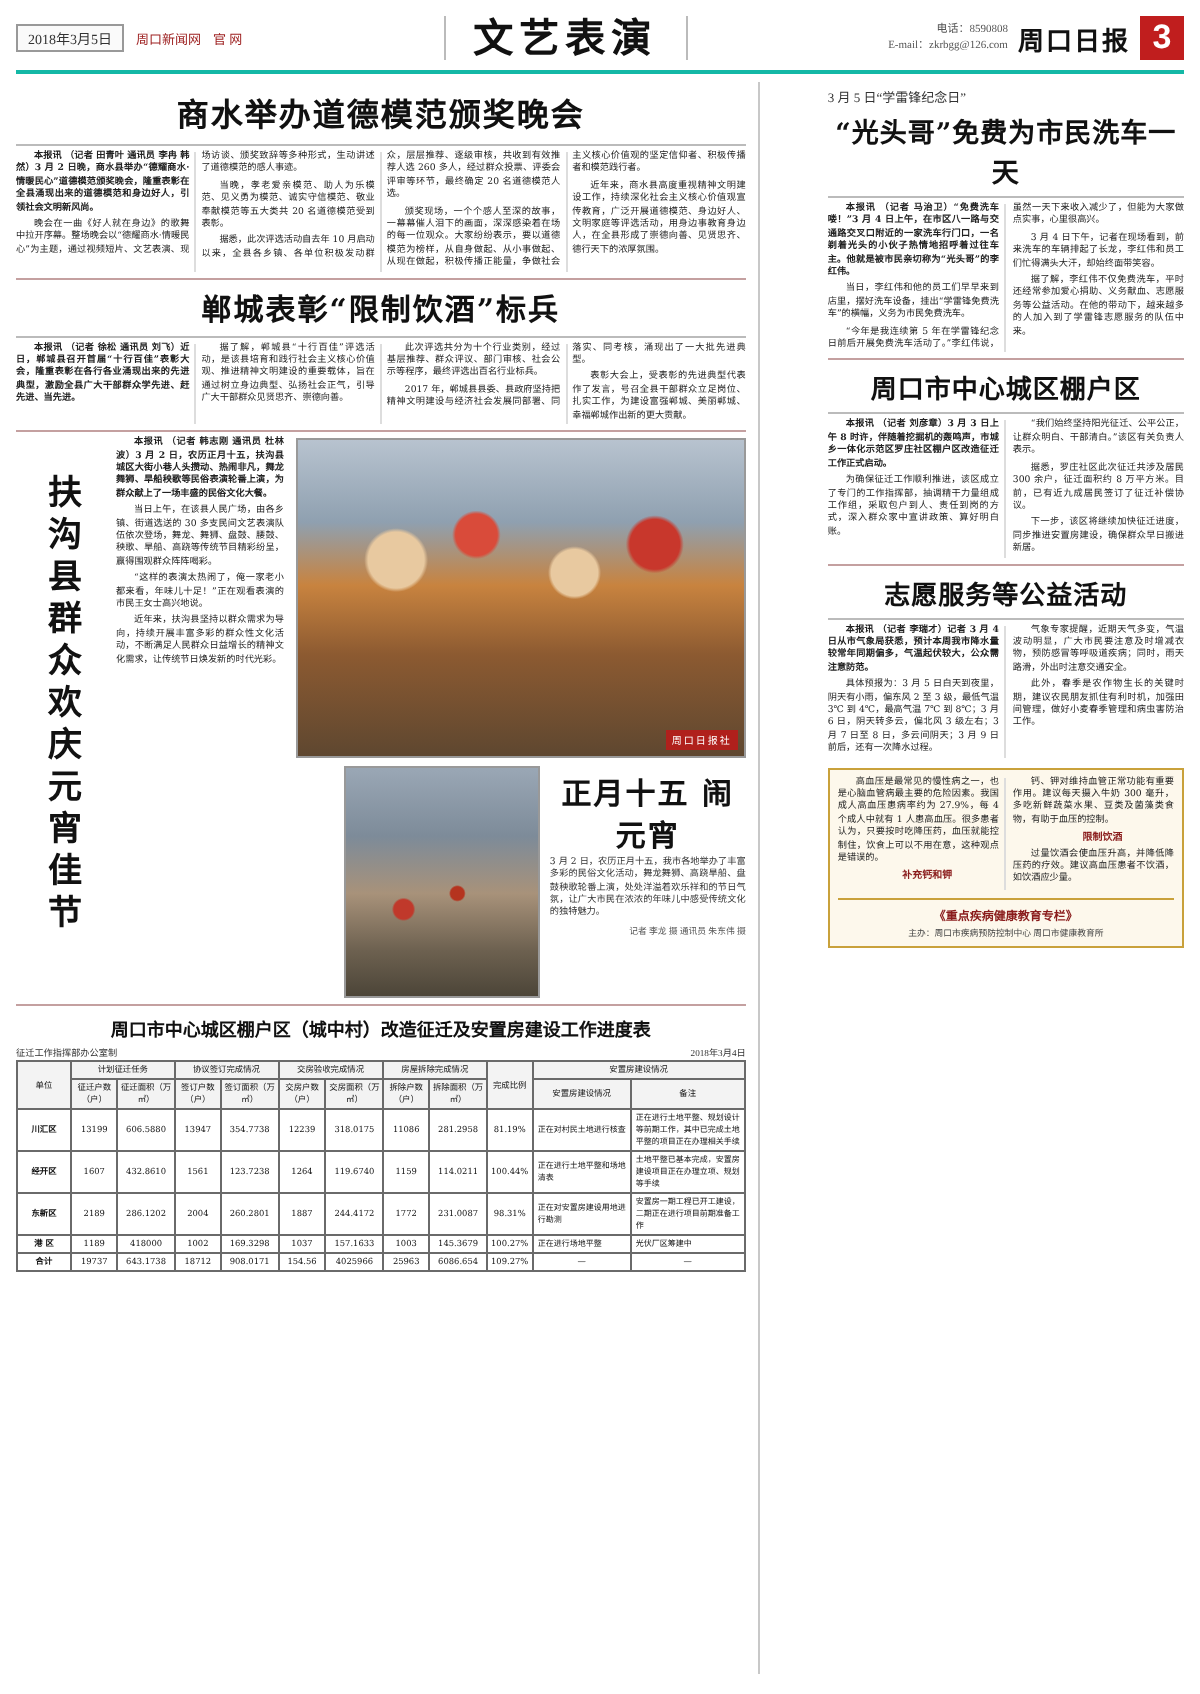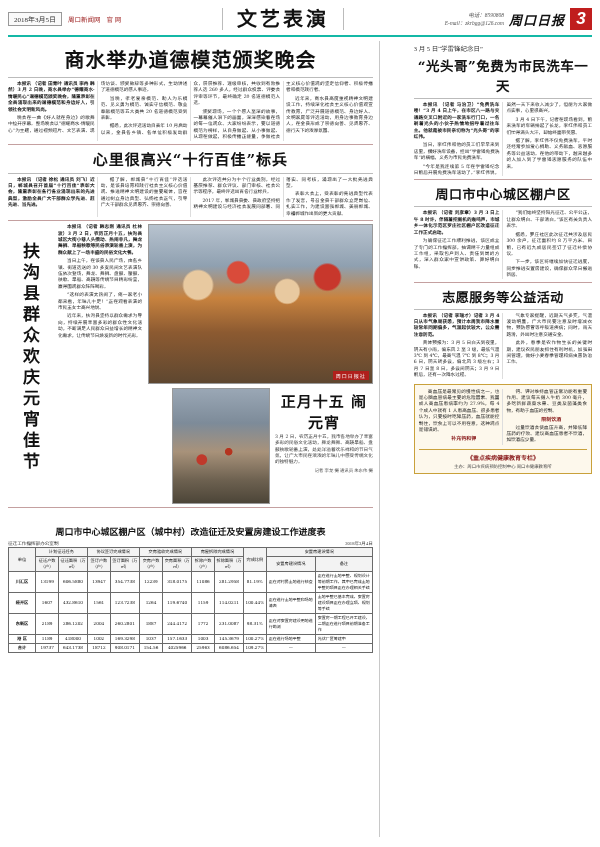--- a/index.html
+++ b/index.html
@@ -34,21 +34,21 @@
   }
   .mast-tag{font-size:6.5px;color:#9b1b1b;}
   .mast-center{
     font-family:"DejaVu Serif", serif;
     font-size:20px;font-weight:bold;letter-spacing:3px;
     color:#111;
     border-left:1px solid #bbb;border-right:1px solid #bbb;
     padding:0 14px;
     line-height:22px;
   }
-  .mast-right{display:flex;align-items:center;gap:5px;font-style:italic;}
+  .mast-right{display:flex;align-items:center;gap:5px;}
   .mast-right .meta{font-size:5.5px;color:#555;text-align:right;line-height:8px;}
   .paper-name{
     font-size:13px;font-weight:bold;letter-spacing:1px;color:#111;
     font-family:"DejaVu Serif", serif;
   }
   .pagenum{
     width:22px;height:22px;background:#c01e1e;color:#fff;
     font-size:17px;font-weight:bold;text-align:center;line-height:22px;
     font-family:"Liberation Sans", sans-serif;
   }
@@ -58,21 +58,21 @@
     margin-top:4px;
     height:796px;
   }
   .left-col{width:392px;border-right:1px solid #c8c8c8;padding-right:6px;box-sizing:border-box;}
   .right-col{width:194px;padding-left:6px;box-sizing:border-box;margin-left:28px;}
 
   .headline{
     font-family:"DejaVu Serif", serif;
     text-align:center;font-weight:bold;color:#111;
   }
-  .h-main{font-size:20px;letter-spacing:1px;margin:3px 0 4px;}
+  .h-main{font-size:16px;letter-spacing:1px;margin:3px 0 4px;}
   .h-second{font-size:15px;letter-spacing:1px;margin:3px 0 4px;}
   .rule{border-top:1px solid #bbb;margin:3px 0;}
   .rule-red{border-top:1px solid #c4a0a0;margin:3px 0;}
   .cols4{column-count:4;column-gap:6px;column-rule:1px solid #ddd;}
   .cols2{column-count:2;column-gap:7px;column-rule:1px solid #ddd;}
   .body-text{
     font-size:4.6px;line-height:6.4px;text-align:justify;color:#222;
     font-family:"DejaVu Serif", serif;
   }
   .body-text p{margin:0 0 2px;text-indent:9px;}
@@ -117,21 +117,21 @@
     font-size:4.6px;line-height:6.2px;color:#333;text-align:justify;
     font-family:"DejaVu Serif", serif;
   }
   .cap-title{
     font-family:"DejaVu Serif", serif;
     font-size:15px;font-weight:bold;text-align:center;letter-spacing:1px;margin:2px 0;
   }
   .cap-credit{font-size:4.4px;color:#555;text-align:right;margin-top:2px;}
 
   
-  .table-wrap{margin-top:17px;}
+  .table-wrap{margin-top:5px;}
   .tbl-title{
     text-align:center;font-weight:bold;font-size:9px;
     font-family:"DejaVu Serif", serif;margin:2px 0 2px;
   }
   .tbl-meta{display:flex;justify-content:space-between;font-size:4.6px;color:#333;margin-bottom:1px;}
   table{border-collapse:collapse;width:100%;font-size:4.2px;font-family:"DejaVu Serif", serif;}
   th,td{border:1px solid #6a6a6a;text-align:center;padding:1px 0;color:#111;line-height:6px;}
   th{background:#f3f3f3;font-weight:normal;font-size:4.2px;}
   td.note{text-align:left;padding-left:2px;font-size:4px;}
   .rowname{font-weight:bold;}
@@ -194,21 +194,21 @@
           <p>当晚，孝老爱亲模范、助人为乐模范、见义勇为模范、诚实守信模范、敬业奉献模范等五大类共 20 名道德模范受到表彰。</p>
           <p>据悉，此次评选活动自去年 10 月启动以来，全县各乡镇、各单位积极发动群众，层层推荐、逐级审核，共收到有效推荐人选 260 多人，经过群众投票、评委会评审等环节，最终确定 20 名道德模范人选。</p>
           <p>颁奖现场，一个个感人至深的故事，一幕幕催人泪下的画面，深深感染着在场的每一位观众。大家纷纷表示，要以道德模范为榜样，从自身做起、从小事做起、从现在做起，积极传播正能量，争做社会主义核心价值观的坚定信仰者、积极传播者和模范践行者。</p>
           <p>近年来，商水县高度重视精神文明建设工作，持续深化社会主义核心价值观宣传教育，广泛开展道德模范、身边好人、文明家庭等评选活动，用身边事教育身边人，在全县形成了崇德向善、见贤思齐、德行天下的浓厚氛围。</p>
         </div>
       </div>
 
       <div class="rule-red"></div>
 
       <div>
-        <div class="headline h-second">心里很高兴“十行百佳”标兵</div>
+        <div class="headline h-second">郸城表彰“限制饮酒”标兵</div>
         <div class="rule"></div>
         <div class="cols4 body-text">
           <p class="lead">本报讯 （记者 徐松 通讯员 刘飞）近日，郸城县召开首届“十行百佳”表彰大会，隆重表彰在各行各业涌现出来的先进典型，激励全县广大干部群众学先进、赶先进、当先进。</p>
           <p>据了解，郸城县“十行百佳”评选活动，是该县培育和践行社会主义核心价值观、推进精神文明建设的重要载体，旨在通过树立身边典型、弘扬社会正气，引导广大干部群众见贤思齐、崇德向善。</p>
           <p>此次评选共分为十个行业类别，经过基层推荐、群众评议、部门审核、社会公示等程序，最终评选出百名行业标兵。</p>
           <p>2017 年，郸城县县委、县政府坚持把精神文明建设与经济社会发展同部署、同落实、同考核，涌现出了一大批先进典型。</p>
           <p>表彰大会上，受表彰的先进典型代表作了发言，号召全县干部群众立足岗位、扎实工作，为建设富强郸城、美丽郸城、幸福郸城作出新的更大贡献。</p>
         </div>
       </div>
 

